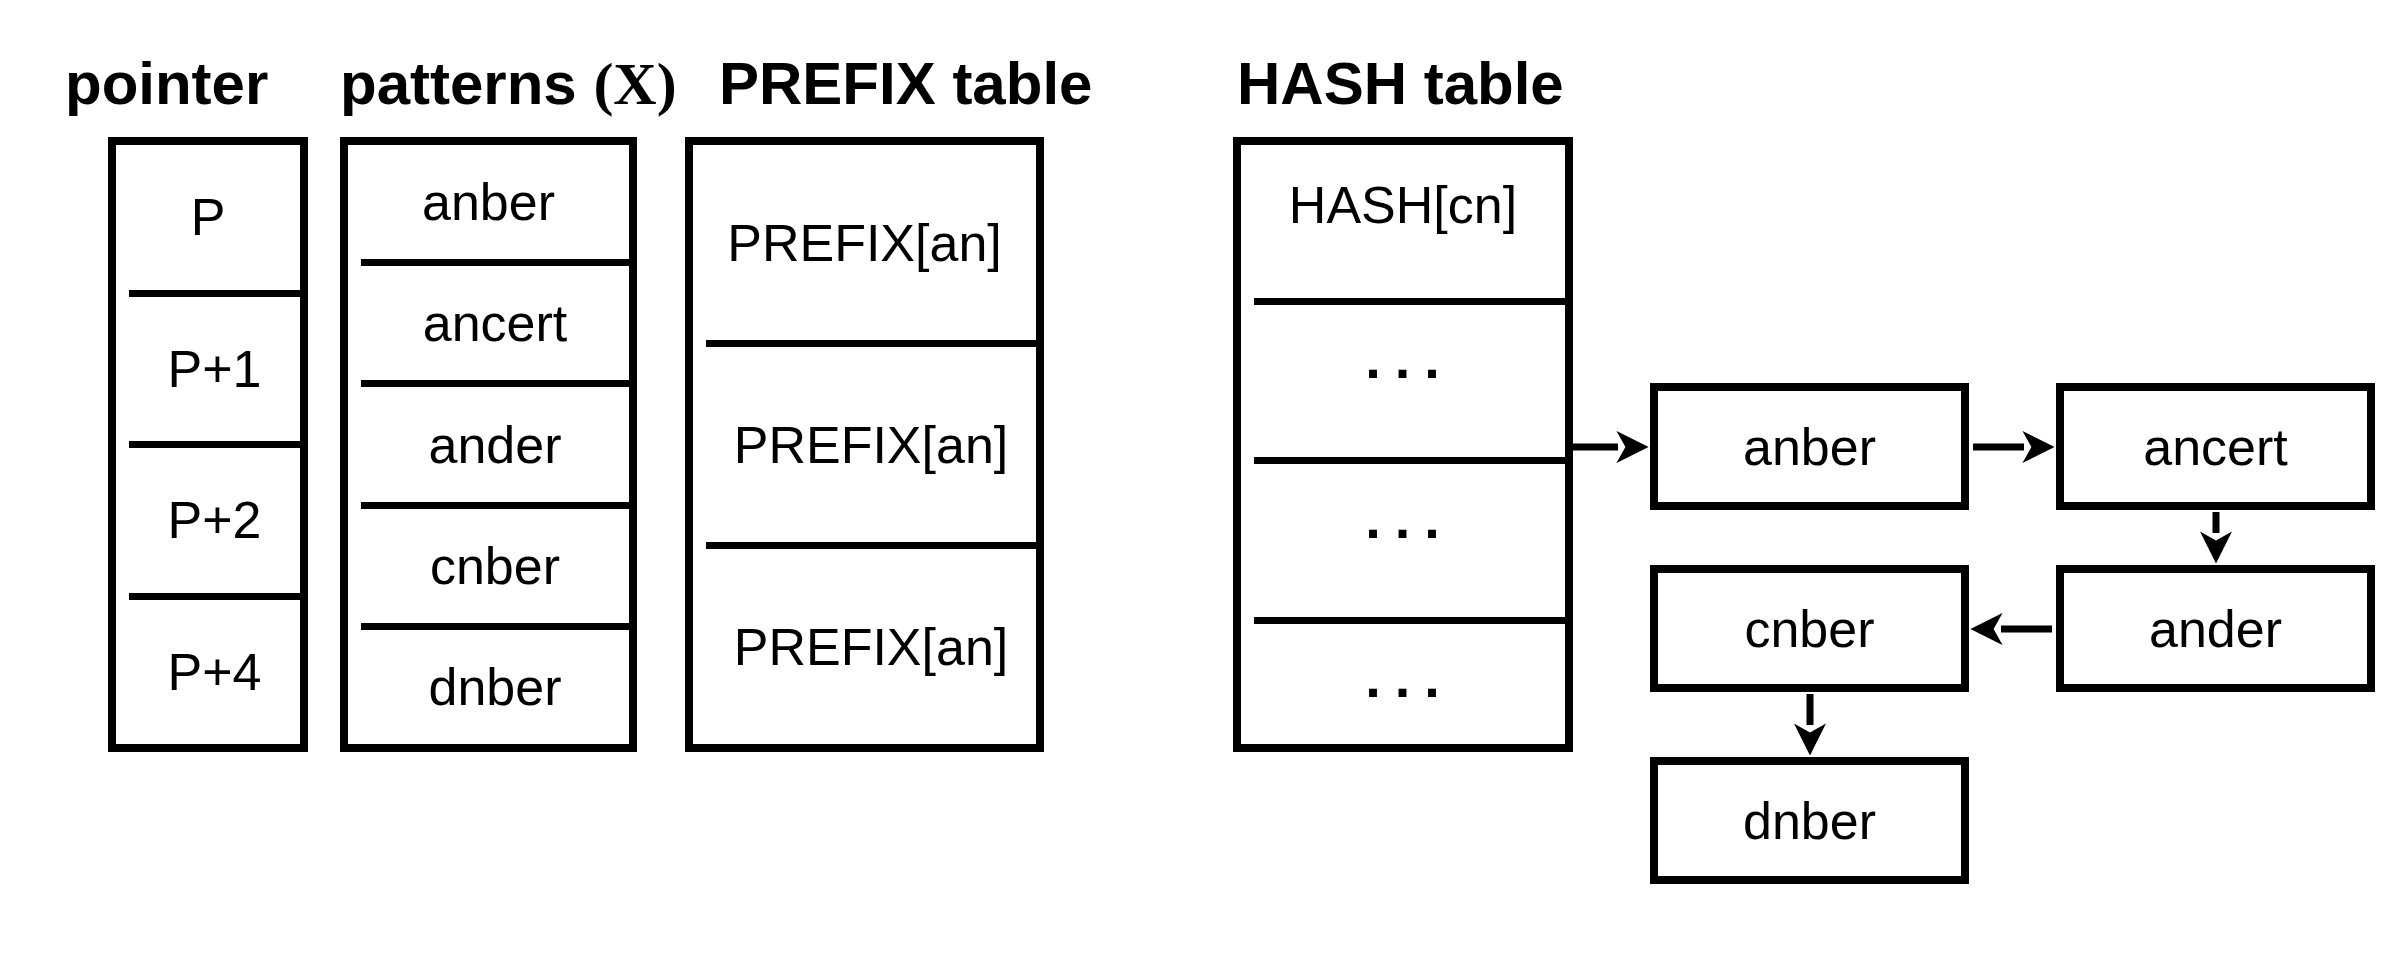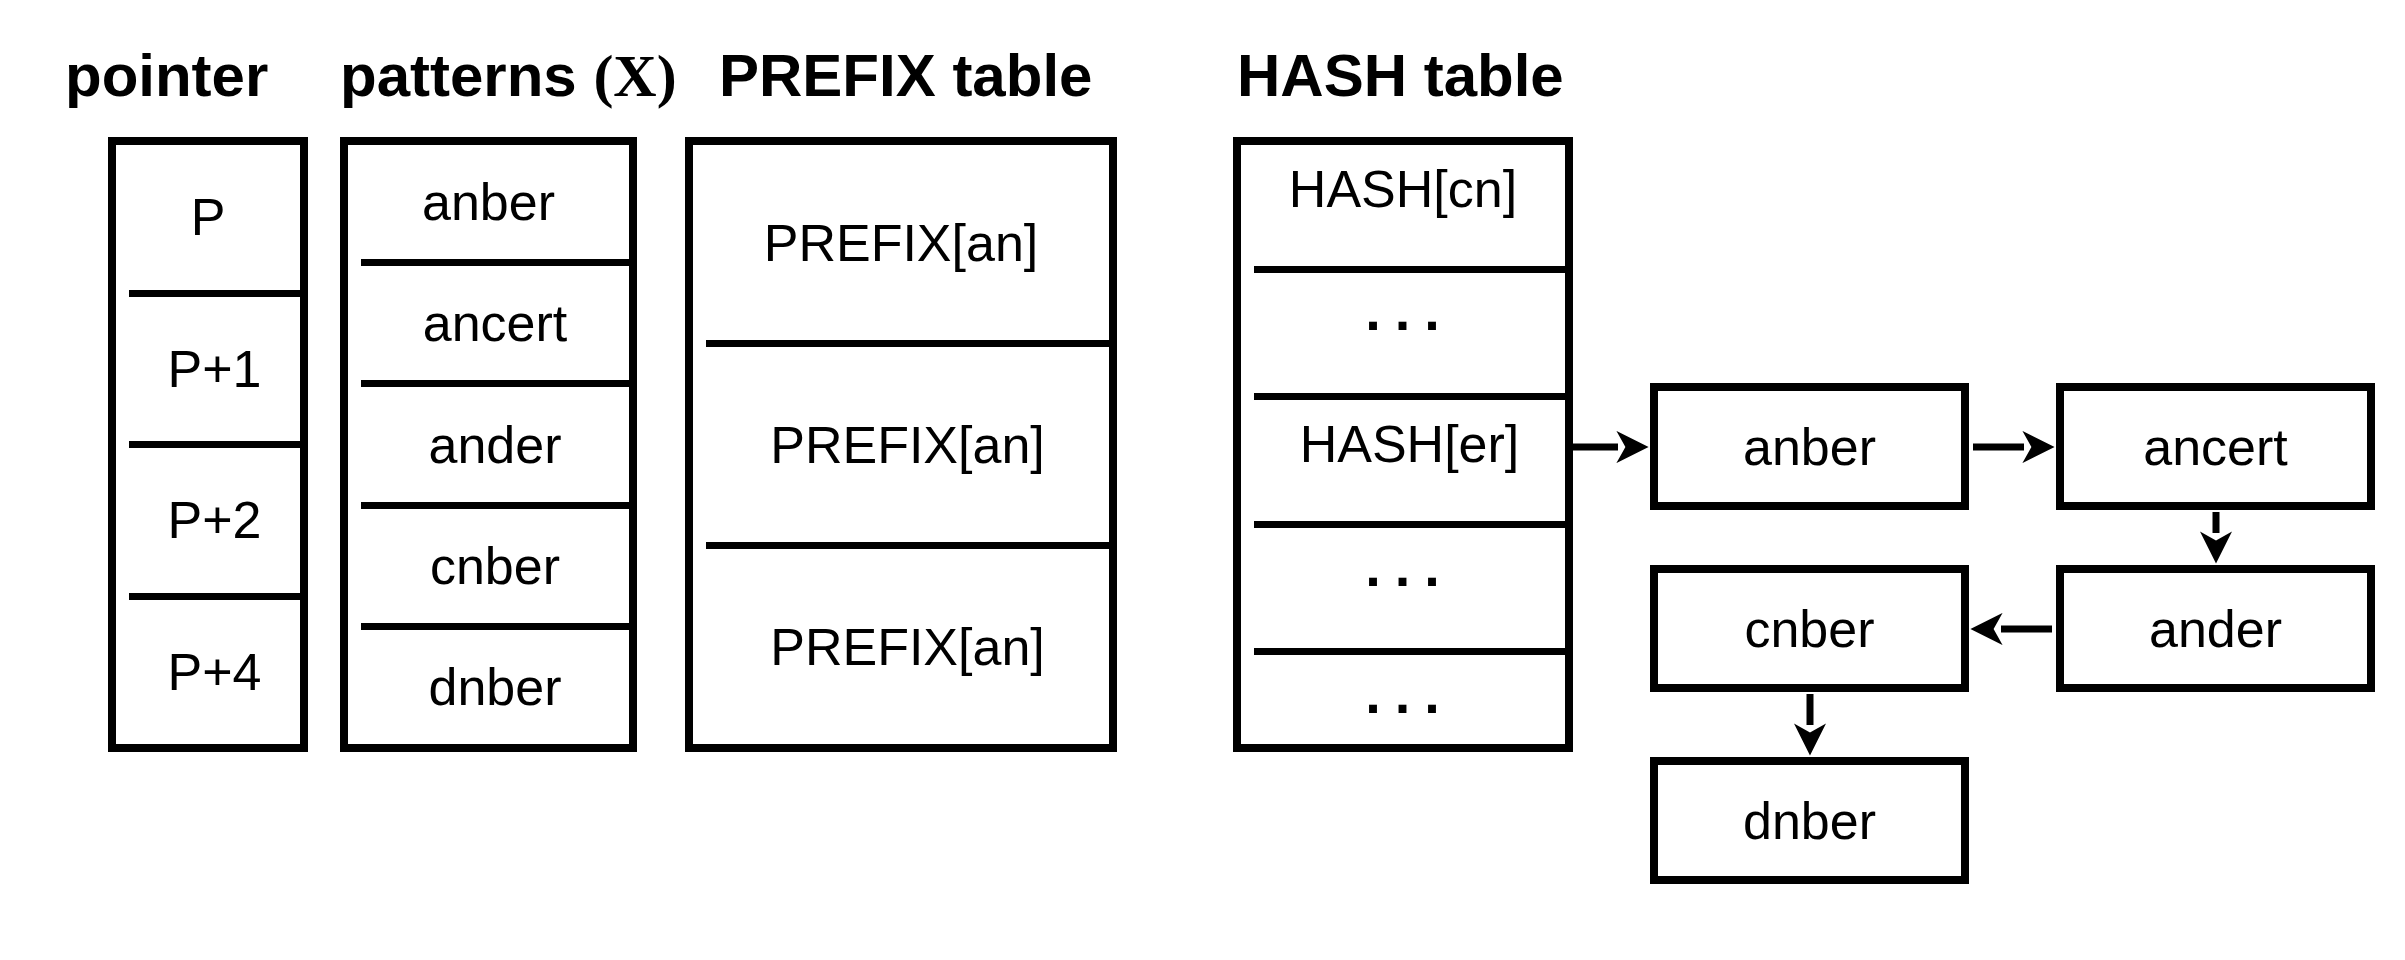--- a/index.html
+++ b/index.html
@@ -5,21 +5,21 @@
   html,body{margin:0;padding:0;background:#ffffff;}
   .canvas{
     position:relative;
     width:2405px;height:960px;
     background:#ffffff;
     font-family:"Liberation Sans", sans-serif;
     color:#000;
     overflow:hidden;
   }
   .hdr{
-    position:absolute;top:40px;
+    position:absolute;top:48px;
     font-size:60px;font-weight:bold;line-height:72px;
     white-space:nowrap;color:#000;
   }
   .hdr .var{
     font-family:"Liberation Serif", serif;
     font-weight:bold;
   }
   .tbl{
     position:absolute;top:137px;height:615px;
     border:8px solid #000;box-sizing:border-box;
@@ -33,21 +33,21 @@
   .cell--dots{font-weight:bold;font-size:56px;letter-spacing:14px;}
   .cell--dots span{transform:translateY(-6px);}
   .node{
     position:absolute;width:319px;height:127px;
     border:8px solid #000;box-sizing:border-box;background:#fff;
     display:flex;align-items:center;justify-content:center;
     font-size:52px;color:#000;white-space:nowrap;
   }
   #tbl-pointer{left:108px;width:200px;}
   #tbl-patterns{left:340px;width:297px;}
-  #tbl-prefix{left:685px;width:432px;}
+  #tbl-prefix{left:685px;width:359px;}
   #tbl-hash{left:1233px;width:340px;gap:32px;}
   #hdr-pointer{left:65px;}
   #hdr-patterns{left:340px;}
   #hdr-prefix{left:719px;}
   #hdr-hash{left:1237px;}
   #node-anber{left:1650px;top:383px;}
   #node-ancert{left:2056px;top:383px;}
   #node-cnber{left:1650px;top:565px;}
   #node-ander{left:2056px;top:565px;}
   #node-dnber{left:1650px;top:757px;}
@@ -91,21 +91,20 @@
     <div class="cell">PREFIX[an]</div>
     <div class="cell">PREFIX[an]</div>
     <div class="cell">PREFIX[an]</div>
   </div>
 
   <div class="tbl" id="tbl-hash">
     <div class="cell">HASH[cn]</div>
     <div class="cell cell--dots">
         <span>...</span>
       </div>
-    <div class="cell">HASH[er]</div>
     <div class="cell cell--dots">
         <span>...</span>
       </div>
     <div class="cell cell--dots">
         <span>...</span>
       </div>
   </div>
 
   <div class="node" id="node-anber">anber</div>
   <div class="node" id="node-ancert">ancert</div>

